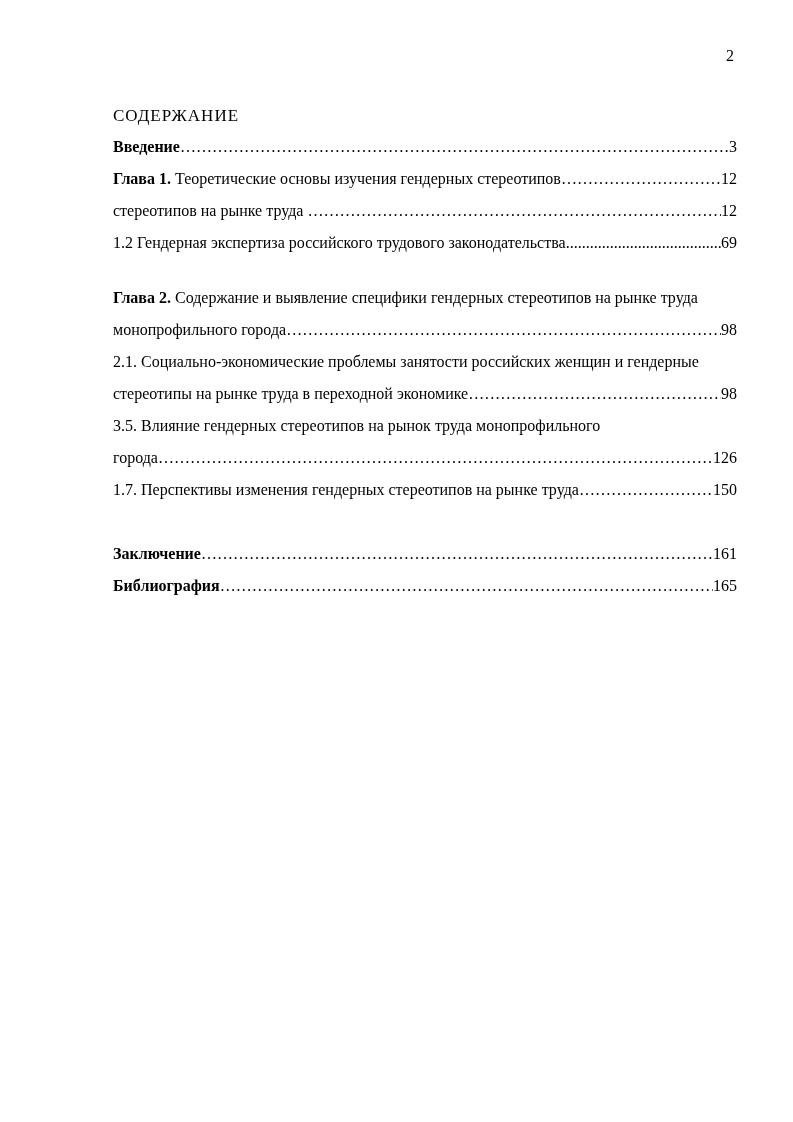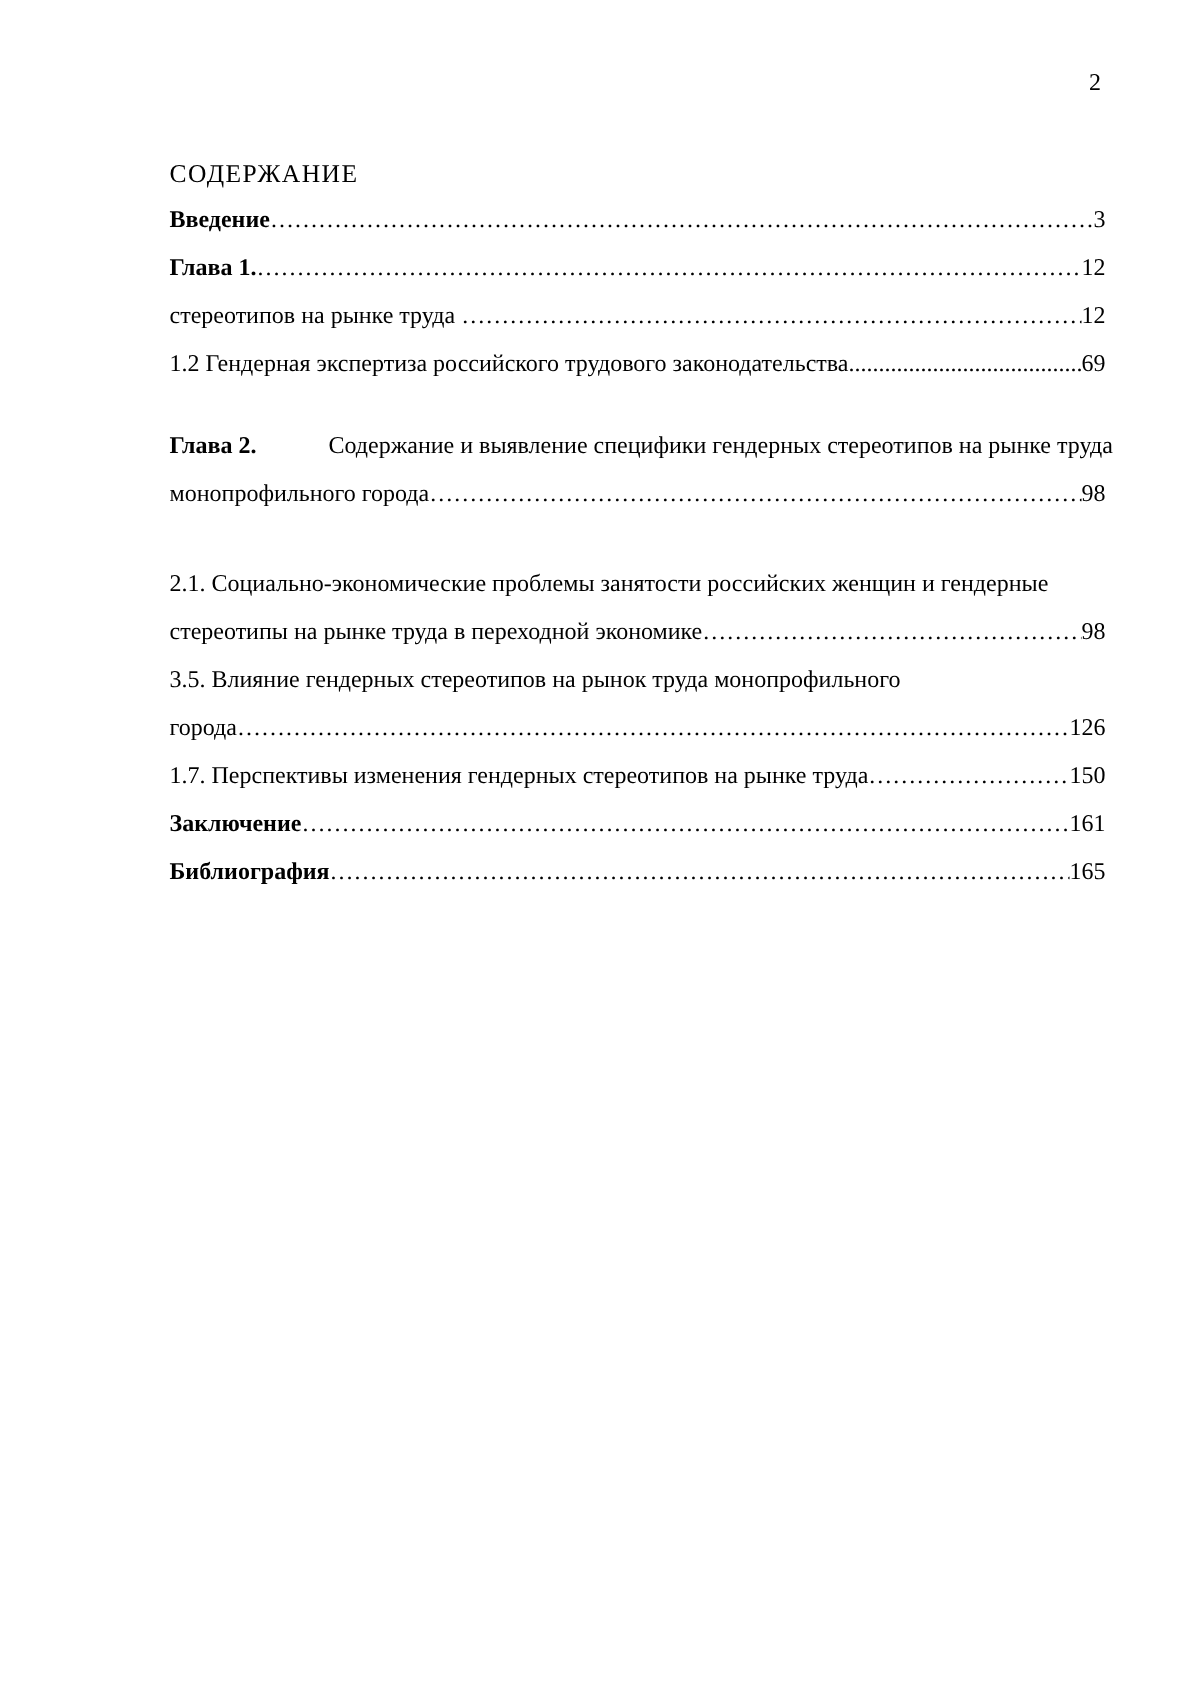--- a/index.html
+++ b/index.html
@@ -48,41 +48,41 @@
     font-weight: bold;
   }
   .toc-line .leader {
     flex: 1 1 auto;
     min-width: 0;
     overflow: hidden;
   }
   .toc-line .pg {
     flex: 0 0 auto;
   }
-  .gap-md { margin-top: 28px; }
-  .gap-lg { margin-top: 23px; gap: 44px; }
-  .gap-xl { }
+  .gap-md { margin-top: 0; }
+  .gap-lg { margin-top: 23px; }
+  .gap-xl { margin-top: 32px; }
 </style>
 </head>
 <body>
 
 <div class="sheet">
 
   <div class="page-number">2</div>
 
   <div class="heading">СОДЕРЖАНИЕ</div>
 
   <div class="toc">
 
     <div class="toc-line">
       <span class="bold">Введение</span><span></span><span class="leader">………………………………………………………………………………………………………………………………………………</span><span class="pg">3</span>
     </div>
 
     <div class="toc-line">
-      <span class="bold">Глава 1.</span><span class="leader">………………………………………………………………………………………………………………………………………………</span><span class="pg">12</span>
+      <span class="bold">Глава 1.</span><span> Теоретические основы изучения гендерных стереотипов</span><span class="leader">………………………………………………………………………………………………………………………………………………</span><span class="pg">12</span>
     </div>
 
 
     <div class="toc-line">
       <span>стереотипов на рынке труда </span><span class="leader">………………………………………………………………………………………………………………………………………………</span><span class="pg">12</span>
     </div>
 
     <div class="toc-line">
       <span>1.2 Гендерная экспертиза российского трудового законодательства.</span><span class="leader">........................................................................................................................................................................................................</span><span class="pg">69</span>
     </div>

